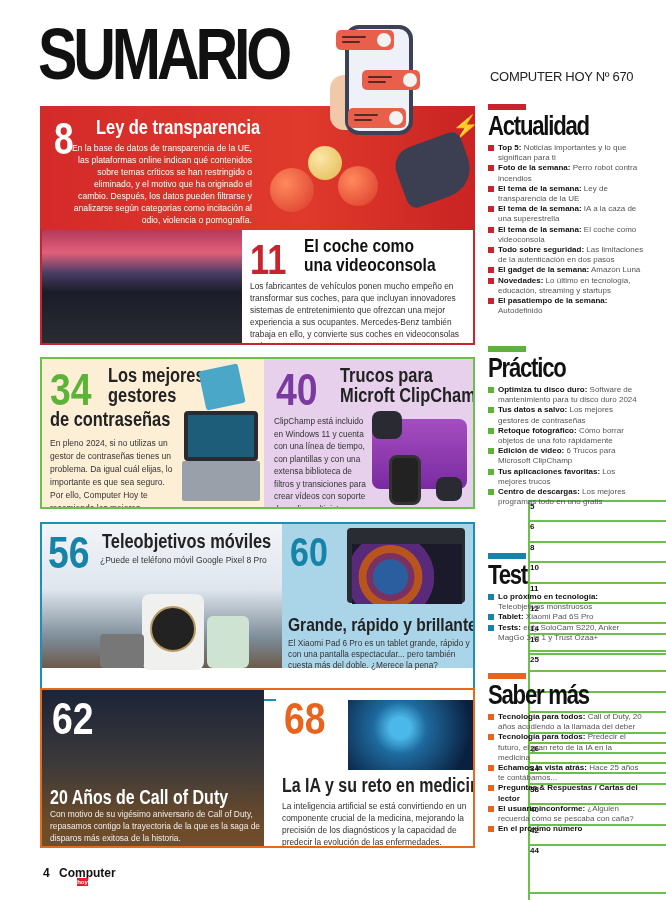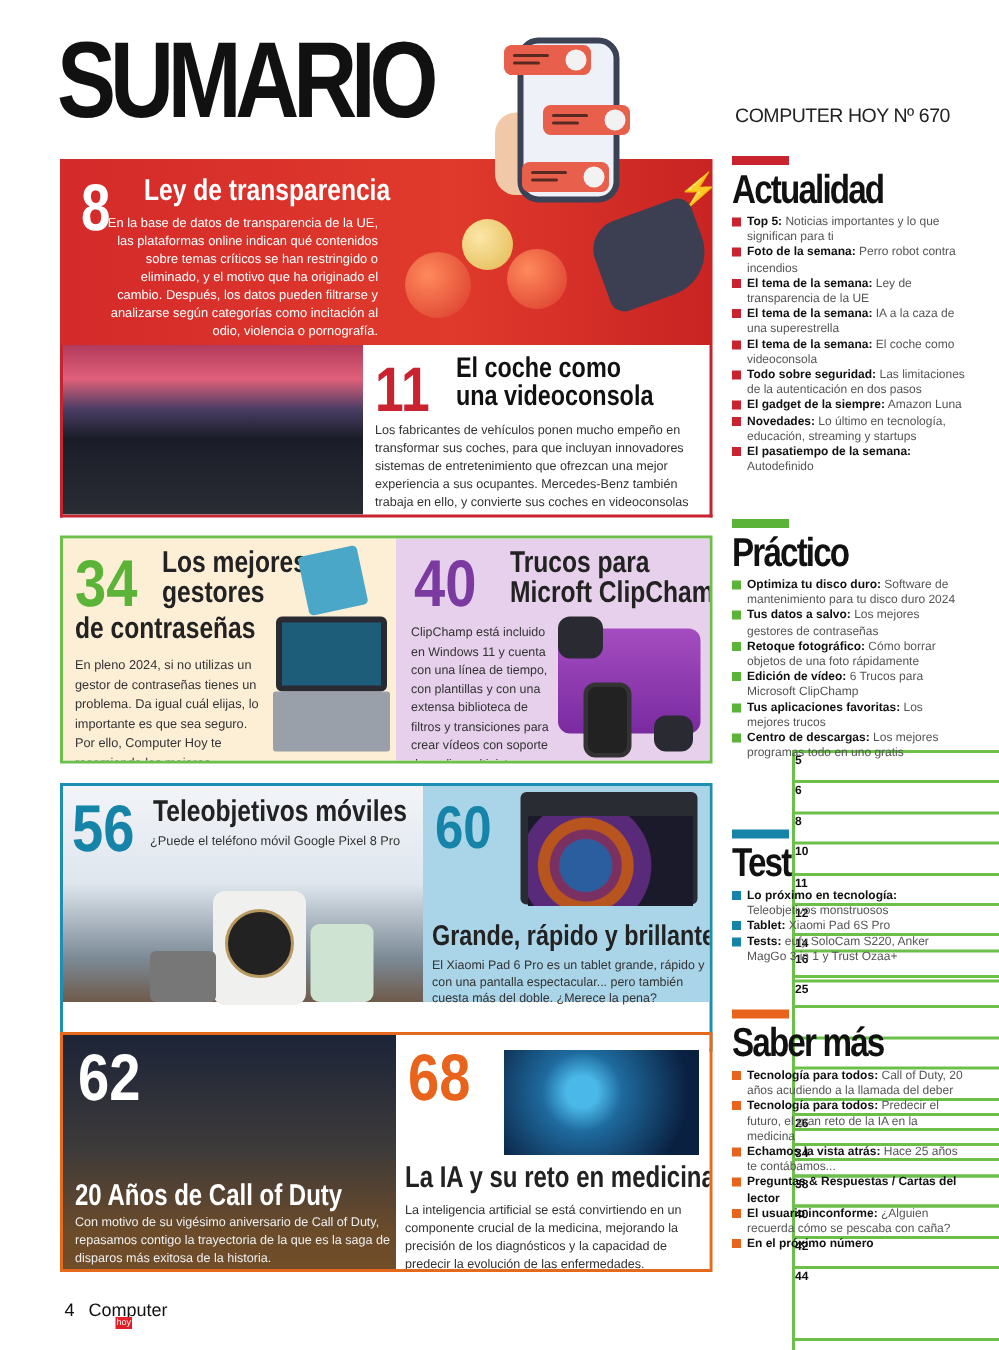--- a/index.html
+++ b/index.html
@@ -45,37 +45,37 @@
 .t56{position:absolute;left:60px;top:6px;font-size:20px;font-weight:bold;transform:scaleX(.82);transform-origin:left top;white-space:nowrap}
 .d56{position:absolute;left:6px;top:30px;width:230px;font-size:8.5px;line-height:12px;color:#333}
 .d56 .ind{display:block;text-indent:52px}
 .n60{position:absolute;left:8px;top:6px;font-size:40px;color:#1683a8;font-weight:900;transform:scaleX(.85);transform-origin:left top}
 .tablet{position:absolute;left:65px;top:4px;width:118px;height:75px;background:#2a2c33;border-radius:4px}
 .screen{position:absolute;left:70px;top:20px;width:110px;height:60px;background:radial-gradient(circle at 35% 55%,#2a5e9e 0 22%,#7a3060 23% 30%,#b8541e 31% 40%,#5a2a7a 41% 55%,#1a1a2a 56%)}
 .t60{position:absolute;left:6px;top:90px;font-size:19px;font-weight:bold;transform:scaleX(.82);transform-origin:left top;white-space:nowrap}
 .d60{position:absolute;left:6px;top:114px;width:185px;font-size:8.3px;line-height:11px;color:#333}
 .po{left:40px;top:688px;width:435px;height:160px;border:2px solid #e66a1c}
 .po .l{position:absolute;left:0;top:0;width:222px;height:188px;background:linear-gradient(180deg,#1c2438 0%,#3d3a3a 40%,#6b4b2a 70%,#7a5028 100%)}
-.po .r{position:absolute;left:222px;top:0;width:209px;height:156px;background:#fff}
+.po .r{position:absolute;left:234px;top:0;width:209px;height:156px;background:#fff}
 .n62{position:absolute;left:10px;top:4px;font-size:44px;color:#fff;font-weight:900;transform:scaleX(.85);transform-origin:left top}
 .t62{position:absolute;left:8px;top:96px;font-size:20px;color:#fff;font-weight:bold;transform:scaleX(.8);transform-origin:left top;white-space:nowrap}
 .d62{position:absolute;left:8px;top:118px;width:210px;font-size:8.4px;line-height:12px;color:#eee}
 .n68{position:absolute;left:8px;top:4px;font-size:44px;color:#e8641c;font-weight:900;transform:scaleX(.85);transform-origin:left top}
 .ai-img{position:absolute;left:72px;top:10px;width:130px;height:70px;background:radial-gradient(circle at 40% 40%,#4ab8e8 0 12%,#1e6a9e 30%,#0a2040 80%)}
 .t68{position:absolute;left:6px;top:84px;font-size:20px;font-weight:bold;transform:scaleX(.8);transform-origin:left top;white-space:nowrap}
 .d68{position:absolute;left:6px;top:110px;width:205px;font-size:8.4px;line-height:12px;color:#333}
 
 .sec{position:absolute;left:488px;width:176px}
 .sec .bar{width:38px;height:6px;margin-bottom:2px}
 .sec h2{font-size:27px;font-weight:bold;letter-spacing:-1.5px;transform:scaleX(.82);transform-origin:left top;white-space:nowrap;color:#111;line-height:28px;margin-bottom:3px}
 .item{position:relative;font-size:8px;line-height:10.2px;padding-left:10px;padding-right:20px;color:#555}
 .item .sq{position:absolute;left:0;top:2px;width:6px;height:6px}
 .item b{color:#111;font-weight:bold}
 .item .pg{position:absolute;right:4px;bottom:0;font-weight:bold;color:#111;font-size:8px}
-.foot{position:absolute;left:43px;top:866px;font-size:12px;font-weight:normal;color:#111}
+.foot{position:absolute;left:43px;top:866px;font-size:12px;font-weight:bold;color:#111}
 .foot .logo{margin-left:6px;position:relative}
 .foot .hoy{position:absolute;left:18px;top:12px;width:11px;height:8px;background:#e31e24;color:#fff;font-size:6px;text-align:center;line-height:8px}
 </style>
 </head>
 <body>
 
 <div class="title-big">SUMARIO</div>
 <div class="issue">COMPUTER HOY Nº 670</div>
 
 <div class="fist"></div>
@@ -171,21 +171,21 @@
 <div class="sec" style="top:104px">
   <div class="bar" style="background:#c8232f"></div>
   <h2>Actualidad</h2>
   <div id="s0">
       <div class="item"><span class="sq" style="background:#c8232f"></span><b>Top 5:</b><span> Noticias importantes y lo que significan para ti</span><span class="pg">5</span></div>
       <div class="item"><span class="sq" style="background:#c8232f"></span><b>Foto de la semana:</b><span> Perro robot contra incendios</span><span class="pg">6</span></div>
       <div class="item"><span class="sq" style="background:#c8232f"></span><b>El tema de la semana:</b><span> Ley de transparencia de la UE</span><span class="pg">8</span></div>
       <div class="item"><span class="sq" style="background:#c8232f"></span><b>El tema de la semana:</b><span> IA a la caza de una superestrella</span><span class="pg">10</span></div>
       <div class="item"><span class="sq" style="background:#c8232f"></span><b>El tema de la semana:</b><span> El coche como videoconsola</span><span class="pg">11</span></div>
       <div class="item"><span class="sq" style="background:#c8232f"></span><b>Todo sobre seguridad:</b><span> Las limitaciones de la autenticación en dos pasos</span><span class="pg">12</span></div>
-      <div class="item"><span class="sq" style="background:#c8232f"></span><b>El gadget de la siempre:</b><span> Amazon Luna</span><span class="pg">14</span></div>
+      <div class="item"><span class="sq" style="background:#c8232f"></span><b>El gadget de la semana:</b><span> Amazon Luna</span><span class="pg">14</span></div>
       <div class="item"><span class="sq" style="background:#c8232f"></span><b>Novedades:</b><span> Lo último en tecnología, educación, streaming y startups</span><span class="pg">16</span></div>
       <div class="item"><span class="sq" style="background:#c8232f"></span><b>El pasatiempo de la semana:</b><span> Autodefinido</span><span class="pg">25</span></div>
     </div>
 </div>
 <div class="sec" style="top:346px">
   <div class="bar" style="background:#5bb437"></div>
   <h2>Práctico</h2>
   <div id="s1">
       <div class="item"><span class="sq" style="background:#5bb437"></span><b>Optimiza tu disco duro:</b><span> Software de mantenimiento para tu disco duro 2024</span><span class="pg">26</span></div>
       <div class="item"><span class="sq" style="background:#5bb437"></span><b>Tus datos a salvo:</b><span> Los mejores gestores de contraseñas</span><span class="pg">34</span></div>

